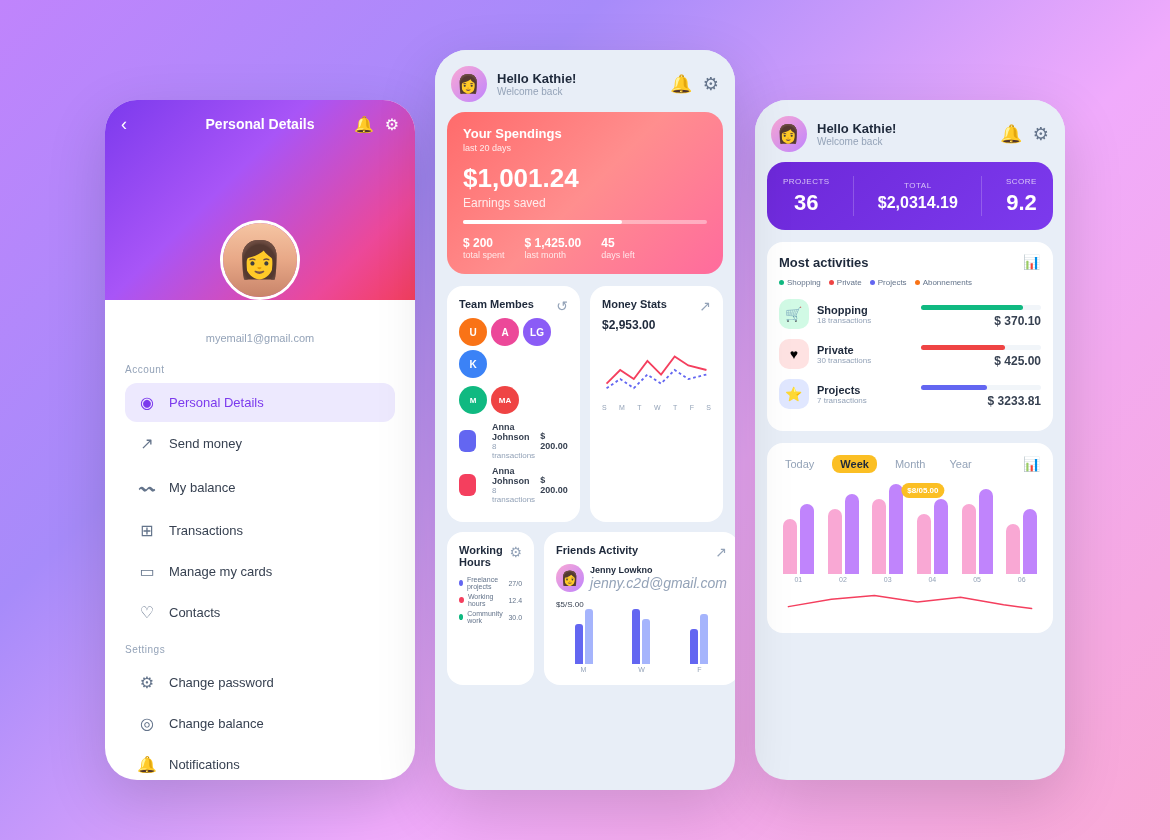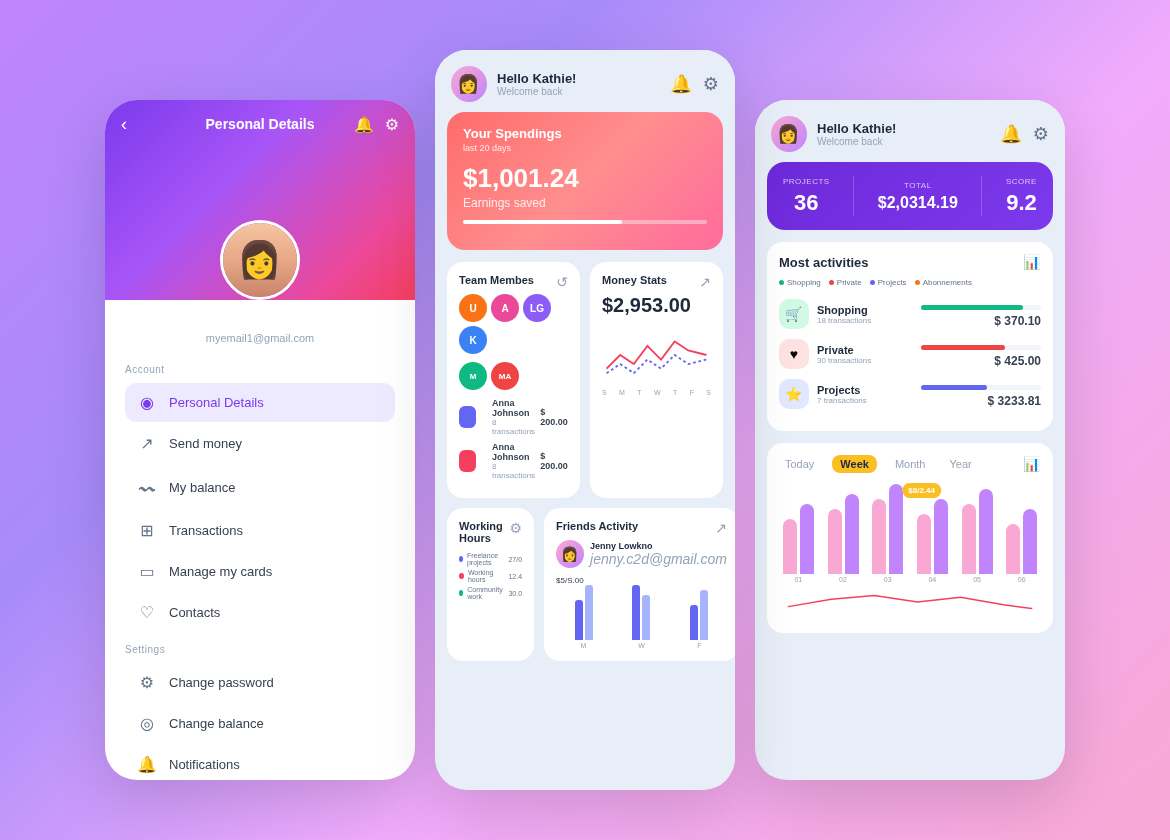--- a/index.html
+++ b/index.html
@@ -375,21 +375,21 @@
     }
 
     .team-row-amount {
       font-size: 9px;
       font-weight: 600;
       color: #374151;
     }
 
     
     .money-amount {
-      font-size: 20px;
+      font-size: 12px;
       font-weight: 800;
       color: #1e293b;
       margin-bottom: 8px;
     }
 
     .chart-lines {
       position: relative;
       height: 60px;
     }
 
@@ -878,20 +878,34 @@
     </div>
 
     <div class="spendings-card">
       <div class="spendings-title">Your Spendings</div>
       <div class="spendings-subtitle">last 20 days</div>
       <div class="spendings-amount">$1,001.24</div>
       <div class="spendings-label">Earnings saved</div>
       <div class="spendings-bar">
         <div class="spendings-bar-fill"></div>
       </div>
+      <div class="spendings-stats">
+        <div class="stat-item">
+          <div class="stat-value">$ 200</div>
+          <div class="stat-label">total spent</div>
+        </div>
+        <div class="stat-item">
+          <div class="stat-value">$ 1,425.00</div>
+          <div class="stat-label">last month</div>
+        </div>
+        <div class="stat-item">
+          <div class="stat-value">45</div>
+          <div class="stat-label">days left</div>
+        </div>
+      </div>
     </div>
 
     <div class="grid-2">
 
       <div class="mini-card">
         <span class="mini-card-icon">↺</span>
         <div class="mini-card-title">Team Membes</div>
         <div class="team-avatars">
           <div class="team-avatar" style="background:#f97316">U</div>
           <div class="team-avatar" style="background:#ec4899">A</div>
@@ -1122,21 +1136,21 @@
     <div class="chart-card">
       <div class="chart-tabs">
         <span class="chart-tab">Today</span>
         <span class="chart-tab active">Week</span>
         <span class="chart-tab">Month</span>
         <span class="chart-tab">Year</span>
         <span style="margin-left:auto;font-size:14px;color:#94a3b8;">📊</span>
       </div>
 
       <div class="bar-chart-main" style="position:relative;">
-        <div class="tooltip-bubble">$8/2.44</div>
+        <div class="tooltip-bubble">$8/05.00</div>
 
         <div class="main-bar-col">
           <div class="main-bar-group">
             <div class="main-bar" style="height:55px;background:#f9a8d4;border-radius:8px 8px 0 0;"></div>
             <div class="main-bar" style="height:70px;background:#c084fc;border-radius:8px 8px 0 0;"></div>
           </div>
           <div class="main-bar-label">01</div>
         </div>
 
         <div class="main-bar-col">

